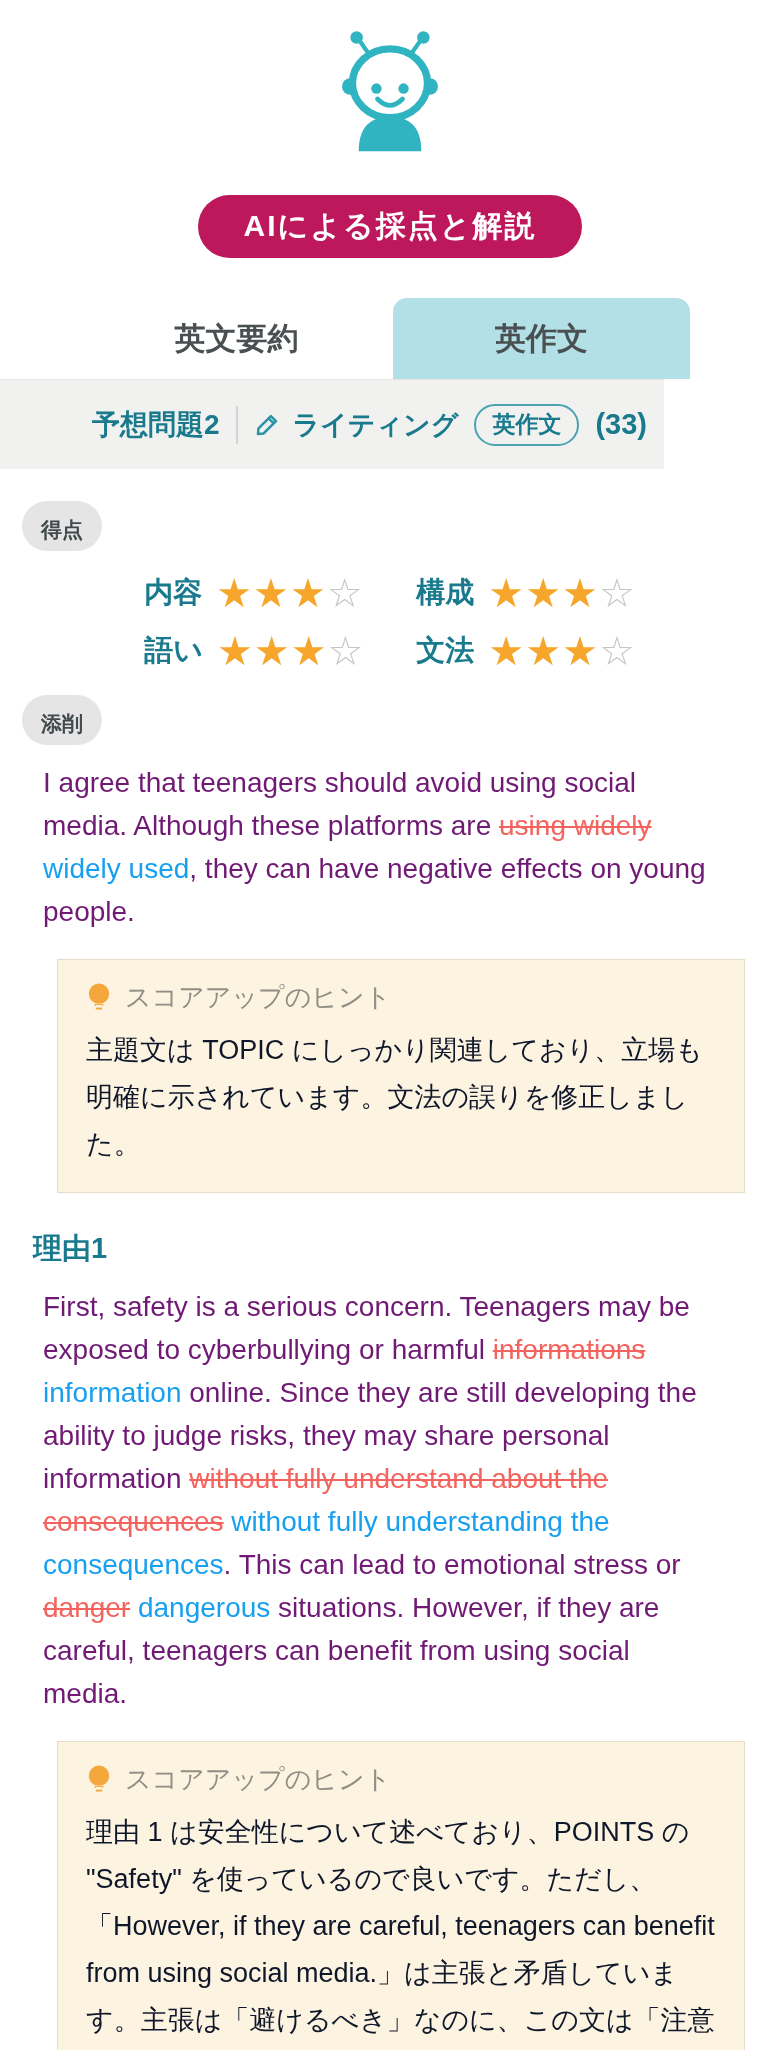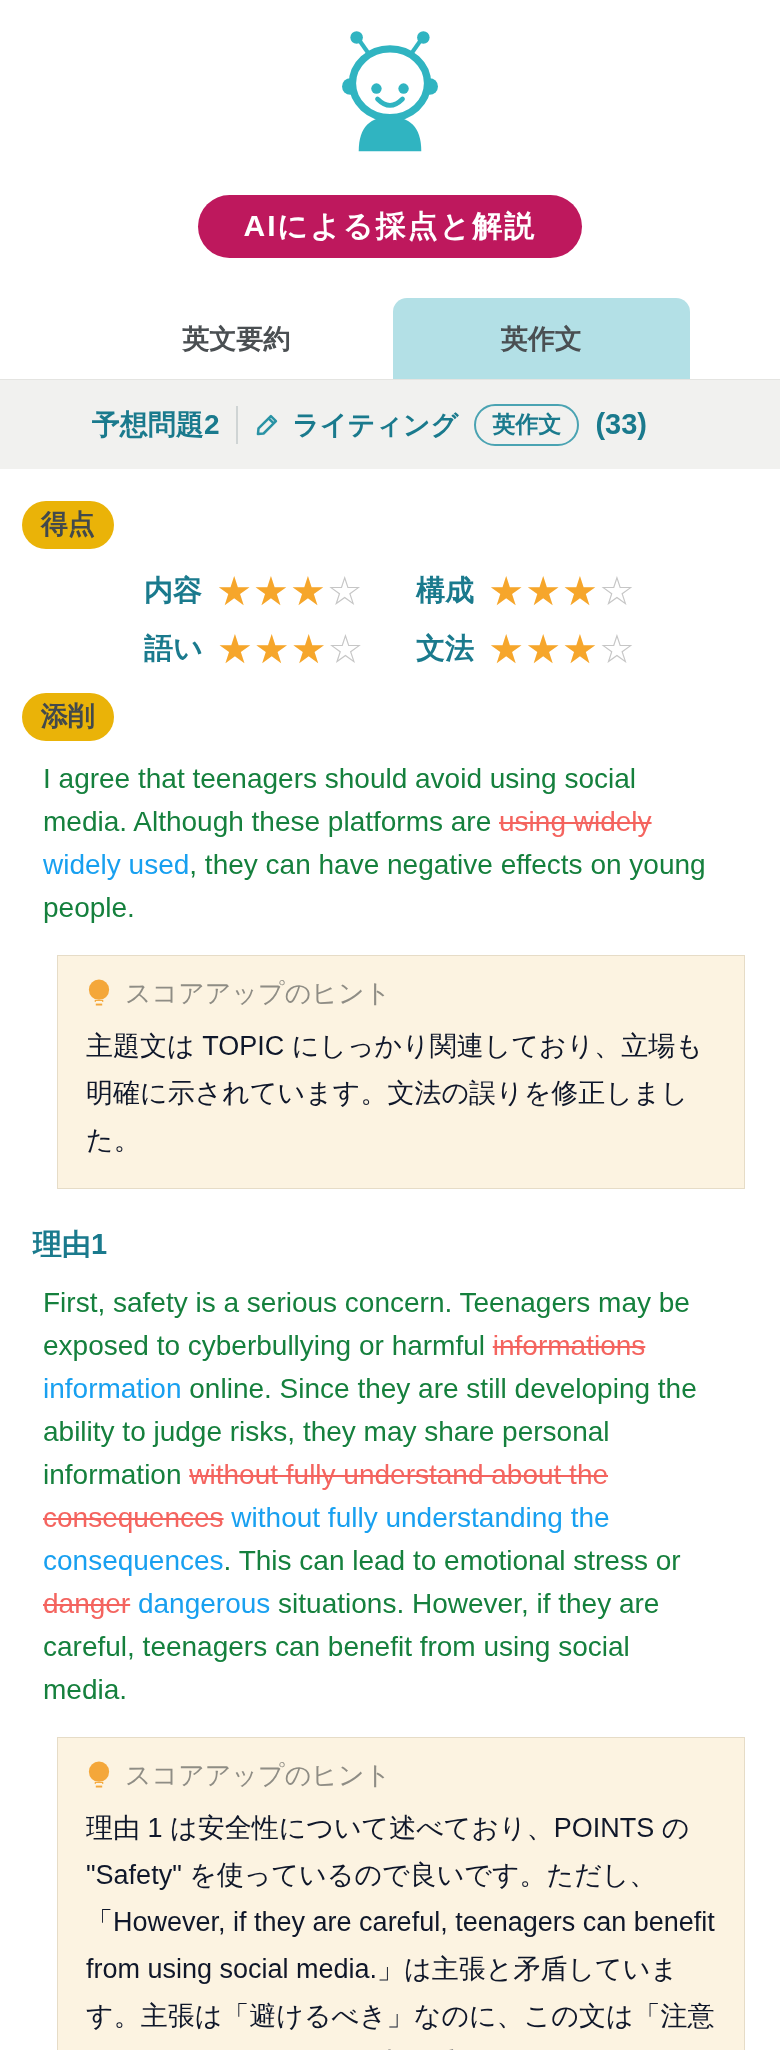--- a/index.html
+++ b/index.html
@@ -20,47 +20,47 @@
     background:#be185d; color:#ffffff; border-radius:999px;
     font-size:30px; font-weight:bold; letter-spacing:2px;
   }
 
   
   .tabs {
     display:flex; gap:8px; margin:40px 90px 0 88px; height:81px;
   }
   .tab {
     flex:1; display:flex; align-items:center; justify-content:center;
-    font-size:27px; font-weight:bold; color:#4a4f52; cursor:pointer;
+    font-size:31px; font-weight:bold; color:#4a4f52; cursor:pointer;
     border-radius:14px 14px 0 0;
   }
   .tab.active { background:#b3e0e6; }
 
   
   .meta-bar {
-    width:780px; height:90px; background:#f1f1ef; border-top:1px solid #e4e4e1;
+    width:664px; height:90px; background:#f1f1ef; border-top:1px solid #e4e4e1;
     display:flex; align-items:center; padding-left:92px; gap:16px;
   }
   .meta-problem { font-size:28px; font-weight:bold; color:#1a7a8d; }
   .meta-divider { width:2px; height:38px; background:#cfd4d4; }
   .meta-pencil { width:27px; height:27px; display:inline-flex; }
   .meta-pencil svg { width:100%; height:100%; }
   .meta-category { font-size:27px; font-weight:bold; color:#1a7a8d; margin-left:-4px; }
   .meta-tag {
     font-size:23px; font-weight:bold; color:#1a7a8d;
     border:2px solid #4aa3b2; border-radius:999px; padding:3px 16px 4px;
   }
   .meta-score { font-size:29px; font-weight:bold; color:#1a7a8d; }
 
   
   main { padding-top:32px; }
   .badge {
-    display:inline-block; margin-left:22px; padding:5px 19px 7px;
-    background:#eab308; border-radius:999px;
-    font-size:27px; font-weight:bold; color:#42494c;
+    display:inline-block; margin-left:22px; padding:15px 19px 7px;
+    background:#e5e5e5; border-radius:999px;
+    font-size:21px; font-weight:bold; color:#42494c;
   }
 
   
   .score-grid {
     width:fit-content; margin:16px auto 0;
     display:grid; grid-template-columns:auto auto; column-gap:52px; row-gap:6px;
   }
   .score-cell { display:flex; align-items:center; gap:14px; }
   .score-label { font-size:29px; font-weight:bold; color:#1a7a8d; }
   .stars { display:inline-flex; letter-spacing:1px; }
@@ -72,21 +72,21 @@
 
   
   .sec-heading {
     margin:26px 0 0 33px;
     font-size:29px; font-weight:bold; color:#1a7a8d;
   }
   .essay {
     margin:16px 65px 0 43px;
     font-size:28px; line-height:43px; color:#33393f;
   }
-  .seg-normal { color:#15803d; }
+  .seg-normal { color:#701a75; }
   .seg-del { color:#f4645f; text-decoration:line-through; text-decoration-thickness:2px; }
   .seg-ins { color:#18a0f0; }
 
   
   .hint {
     margin:26px 35px 0 57px;
     background:#fcf3e1; border:1px solid #e6dcc7; border-radius:0;
     padding:20px 28px 24px;
   }
   .hint-head { display:flex; align-items:center; gap:13px; }

